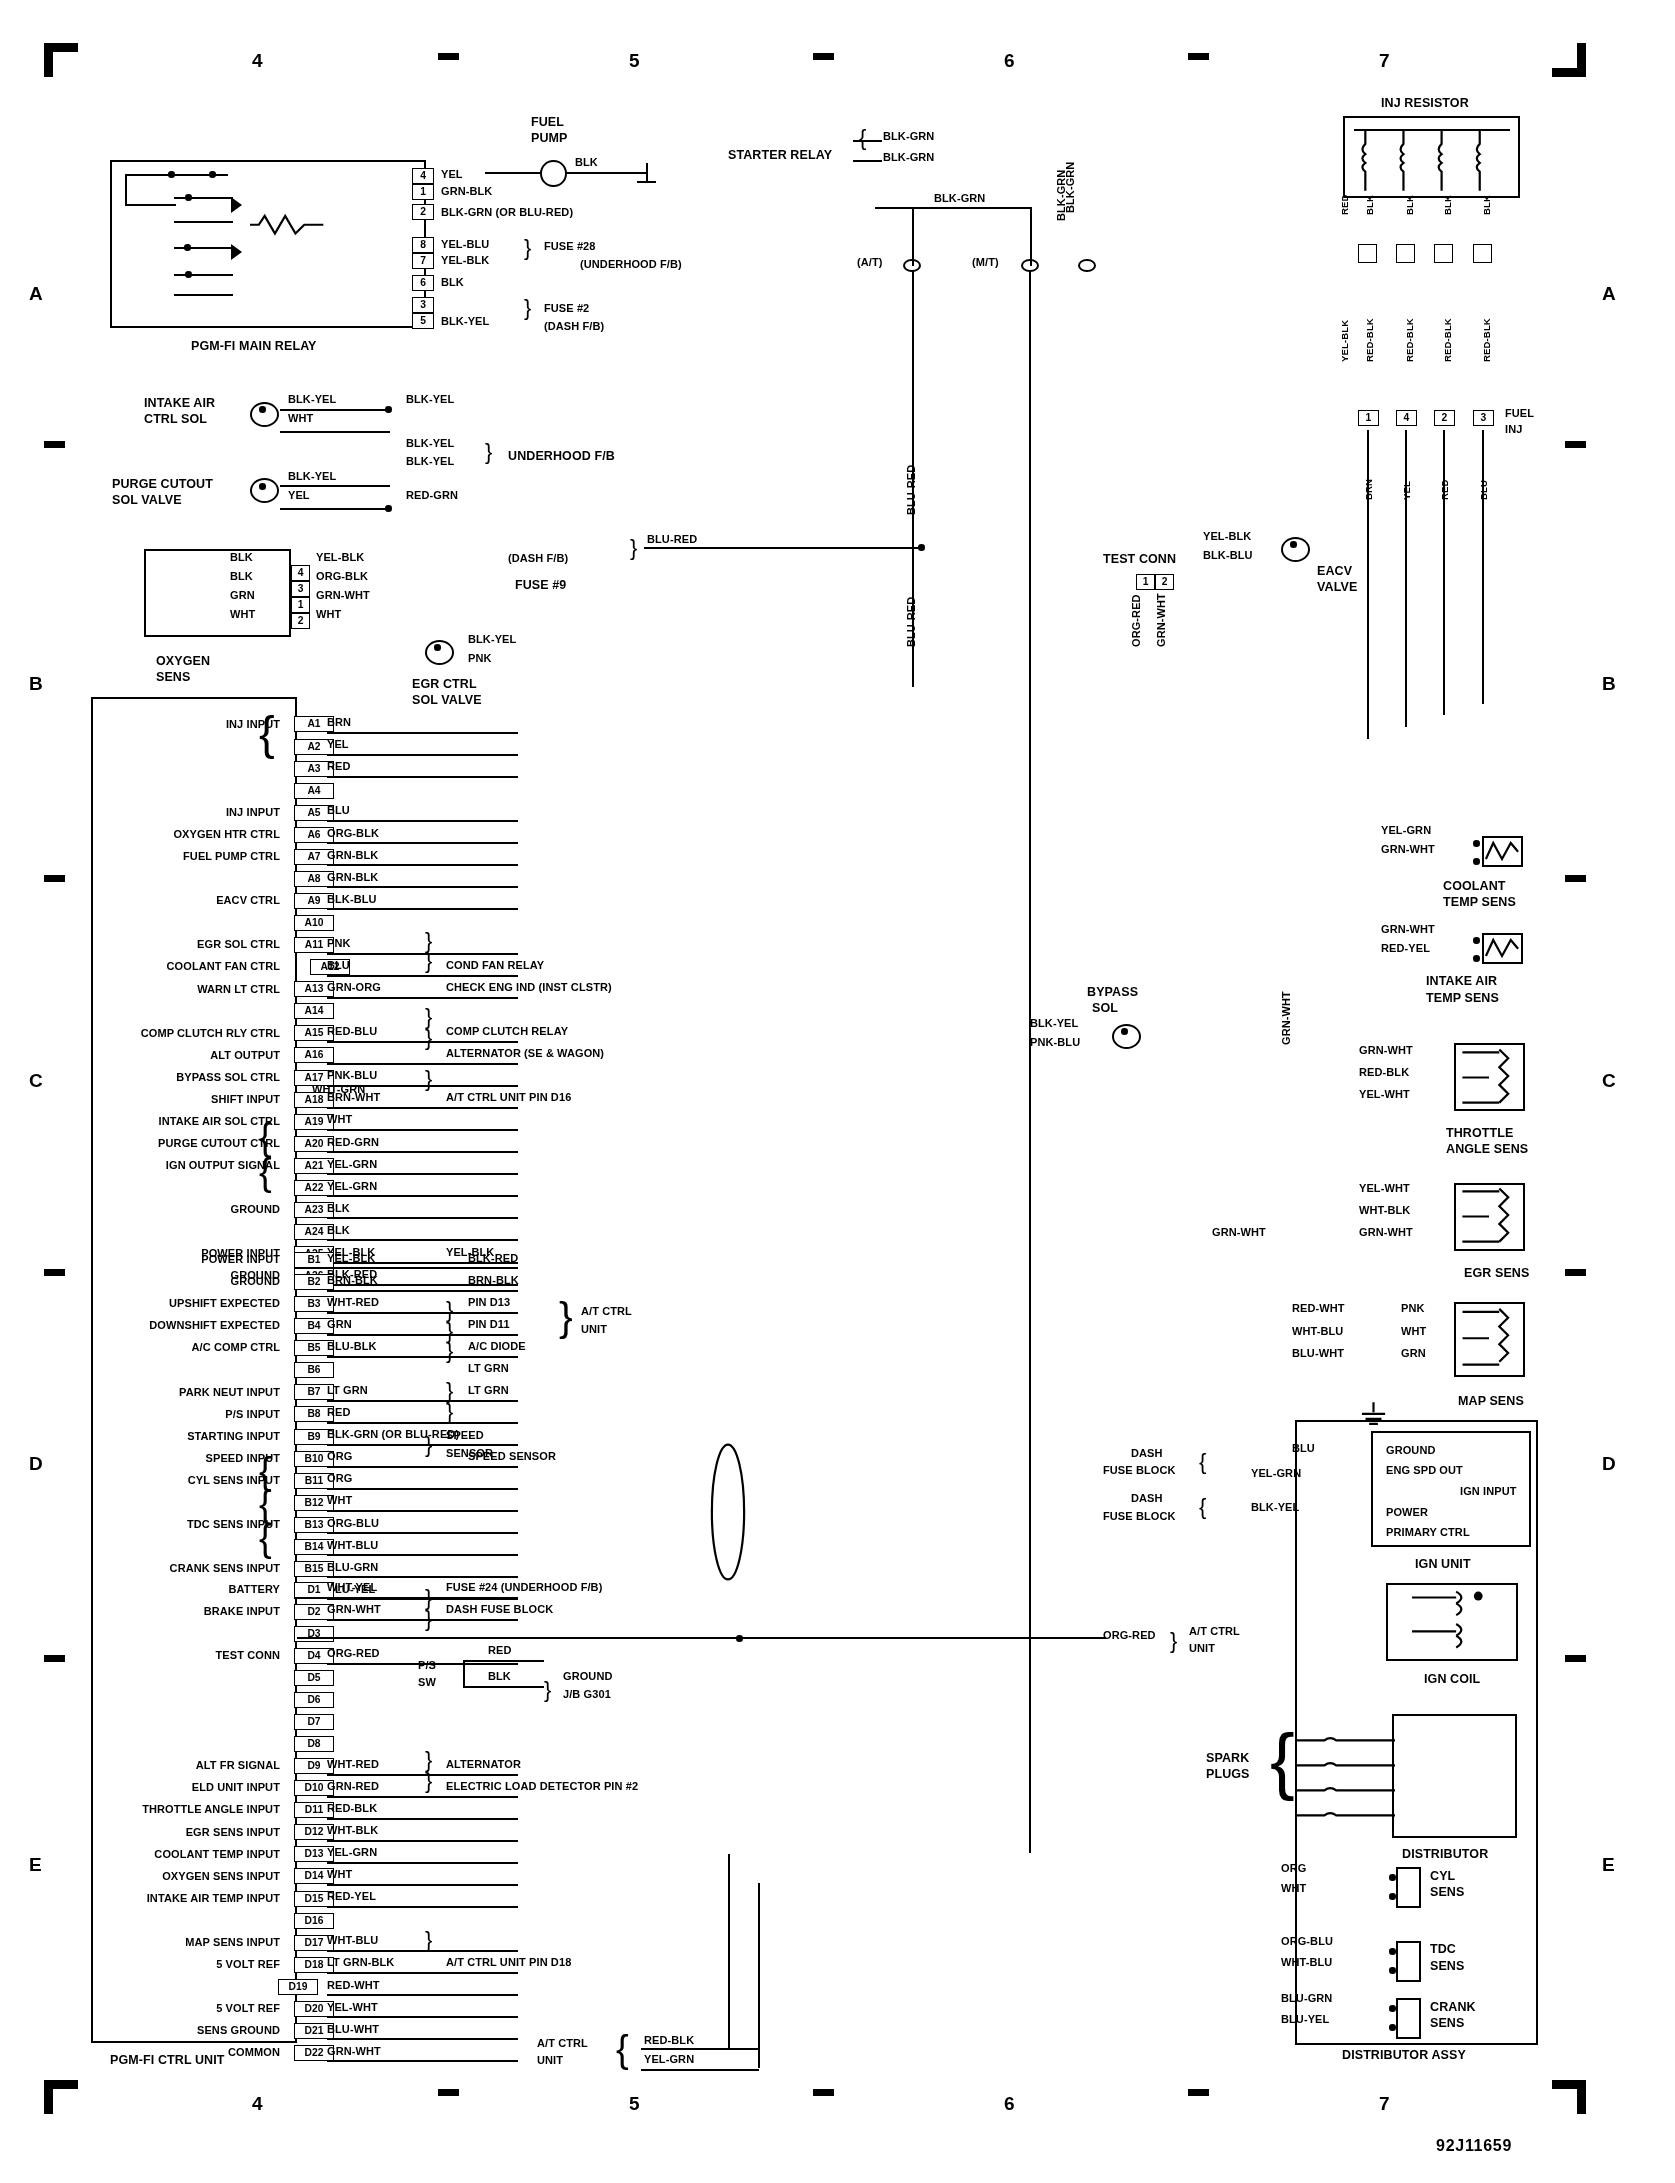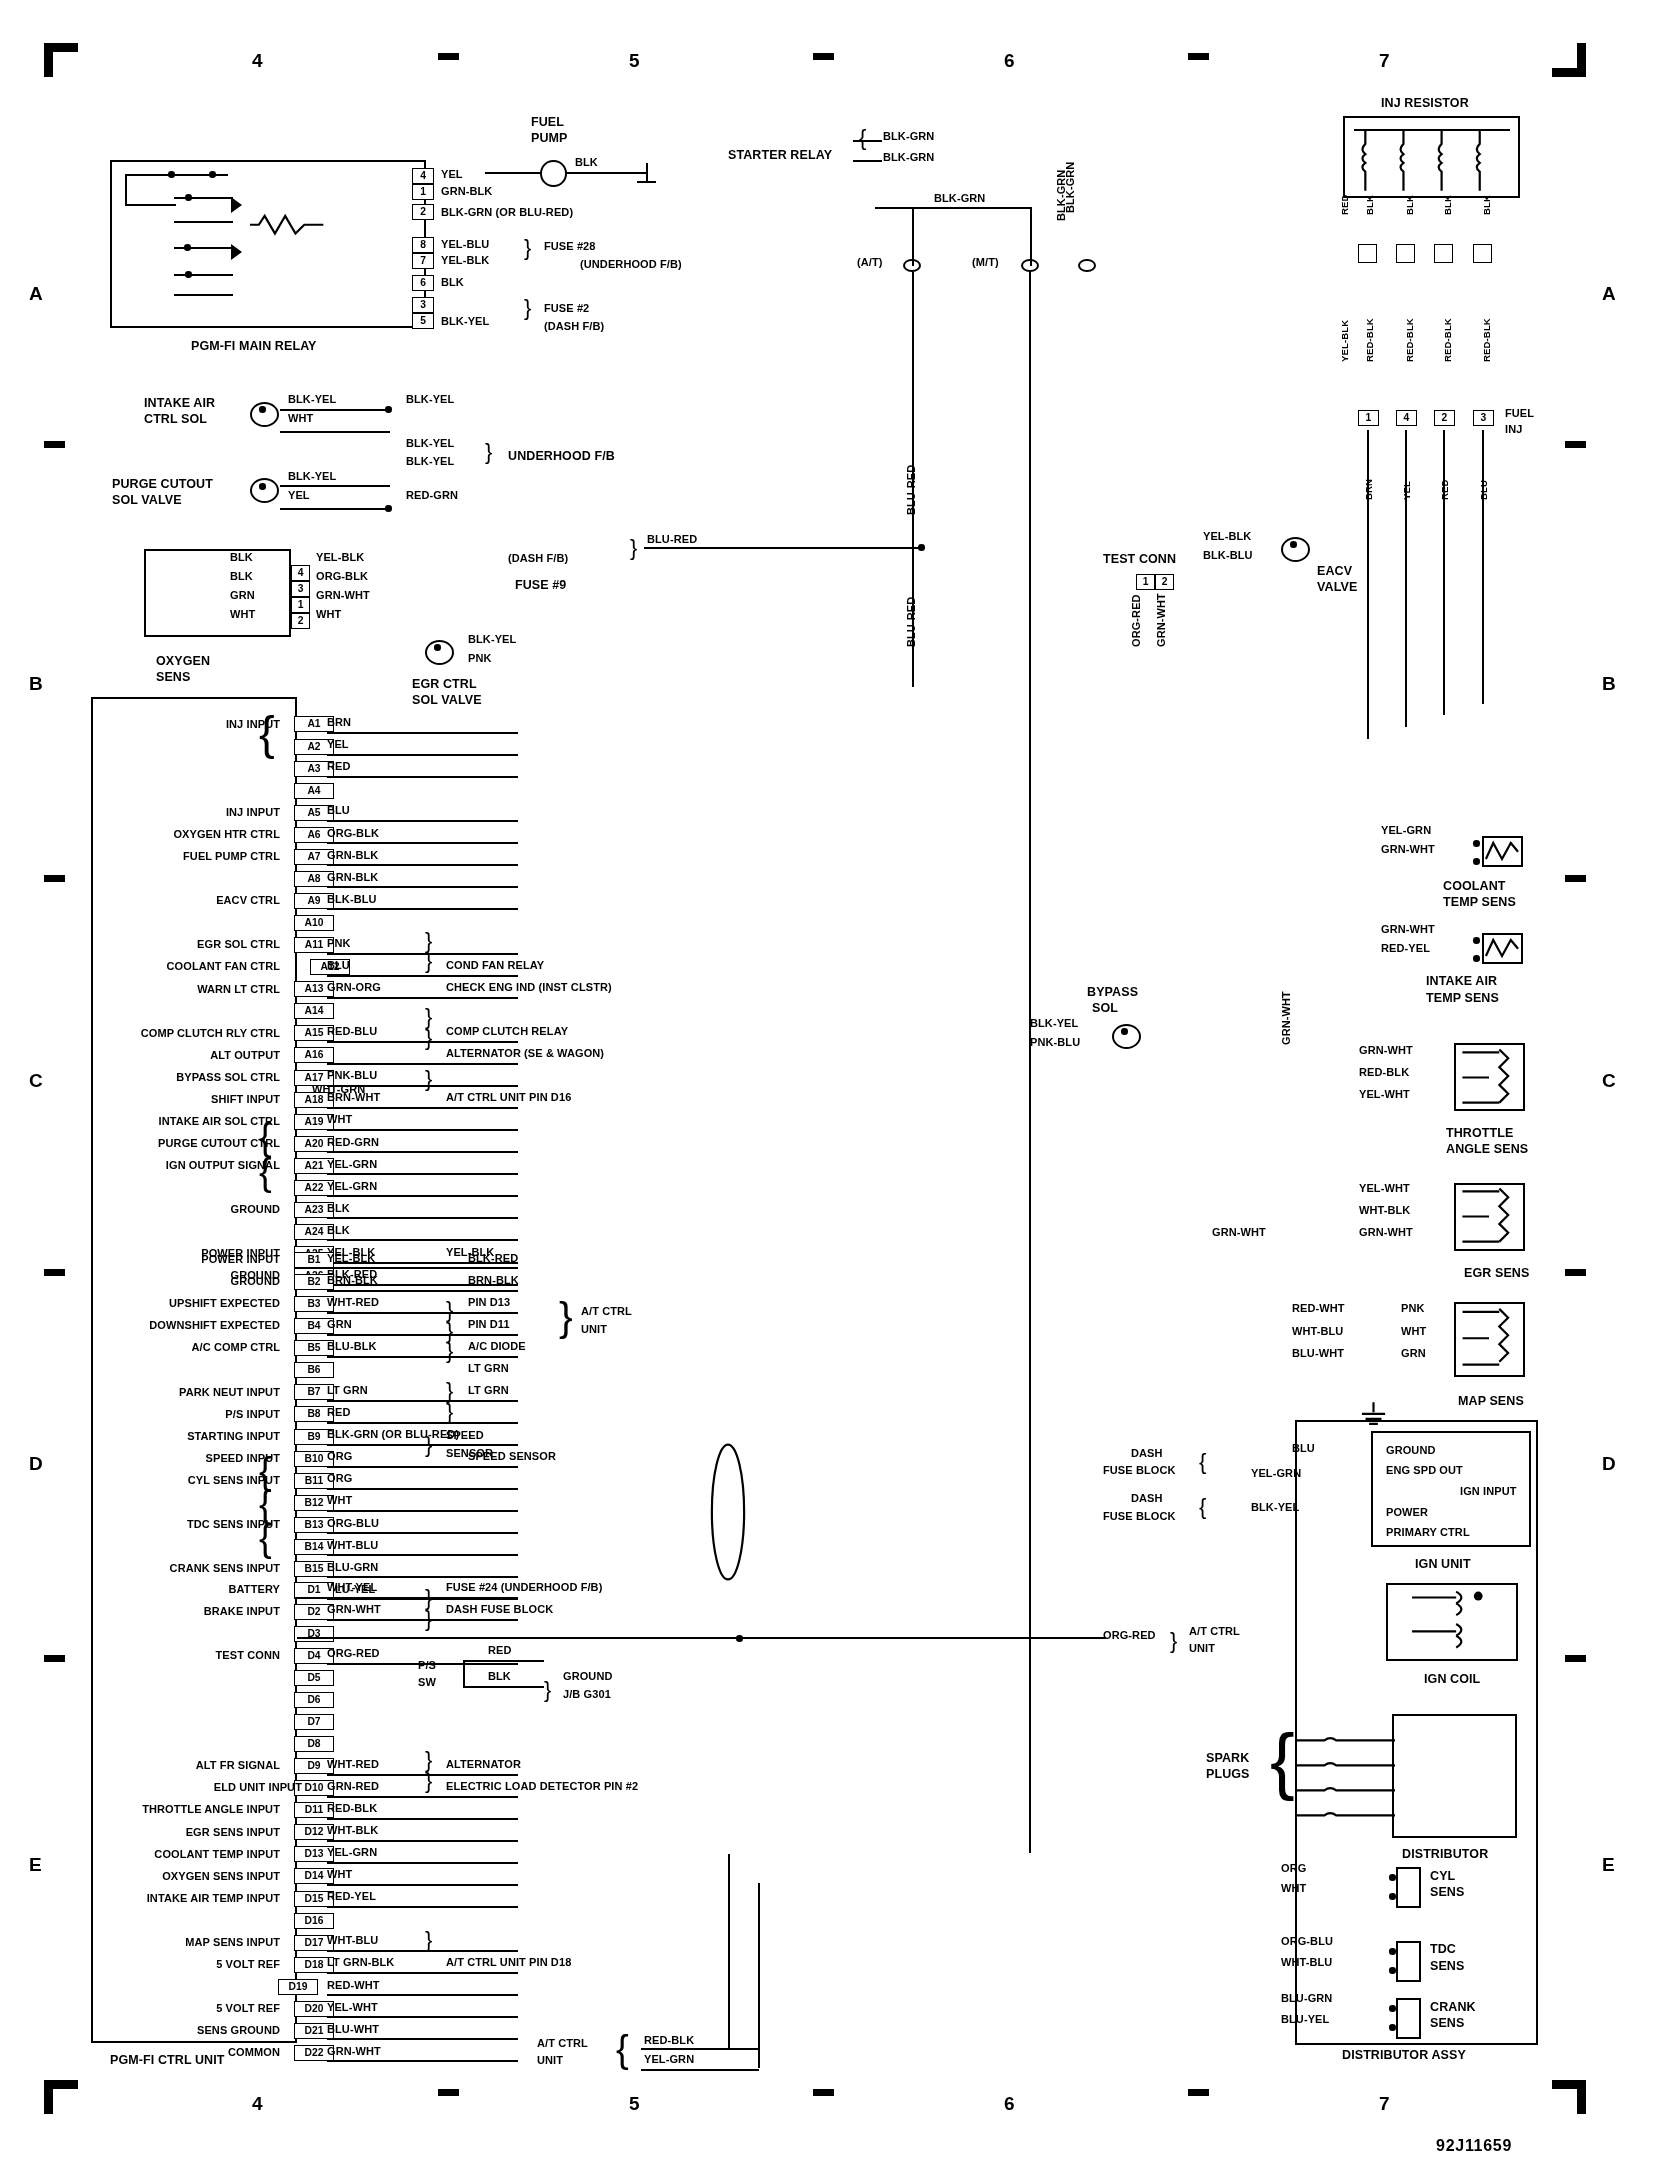--- a/index.html
+++ b/index.html
@@ -547,21 +547,21 @@
       <div class="pin" style="left: 294px; top: 1670px; width: 40px;">D5</div>
       <div class="pin" style="left: 294px; top: 1692px; width: 40px;">D6</div>
       <div class="pin" style="left: 294px; top: 1714px; width: 40px;">D7</div>
       <div class="pin" style="left: 294px; top: 1736px; width: 40px;">D8</div>
       <div class="pin" style="left: 294px; top: 1758px; width: 40px;">D9</div>
       <div class="lbl sm" style="left: 0px; width: 280px; top: 1760px; text-align: right;">ALT FR SIGNAL</div>
       <div class="lbl sm" style="left: 327px; top: 1759px;">WHT-RED</div>
       <div class="ln hln" style="left: 327px; top: 1774px; width: 191px;"></div>
       <div class="lbl sm" style="left: 446px; top: 1759px;">ALTERNATOR</div>
       <div class="pin" style="left: 294px; top: 1780px; width: 40px;">D10</div>
-      <div class="lbl sm" style="left: 0px; width: 280px; top: 1782px; text-align: right; padding-left: 22px;">ELD UNIT INPUT</div>
+      <div class="lbl sm" style="left: 0px; width: 280px; top: 1782px; text-align: right;">ELD UNIT INPUT</div>
       <div class="lbl sm" style="left: 327px; top: 1781px;">GRN-RED</div>
       <div class="ln hln" style="left: 327px; top: 1796px; width: 191px;"></div>
       <div class="lbl sm" style="left: 446px; top: 1781px;">ELECTRIC LOAD DETECTOR PIN #2</div>
       <div class="pin" style="left: 294px; top: 1802px; width: 40px;">D11</div>
       <div class="lbl sm" style="left: 0px; width: 280px; top: 1804px; text-align: right;">THROTTLE ANGLE INPUT</div>
       <div class="lbl sm" style="left: 327px; top: 1803px;">RED-BLK</div>
       <div class="ln hln" style="left: 327px; top: 1818px; width: 191px;"></div>
       <div class="pin" style="left: 294px; top: 1824px; width: 40px;">D12</div>
       <div class="lbl sm" style="left: 0px; width: 280px; top: 1827px; text-align: right;">EGR SENS INPUT</div>
       <div class="lbl sm" style="left: 327px; top: 1825px;">WHT-BLK</div>

